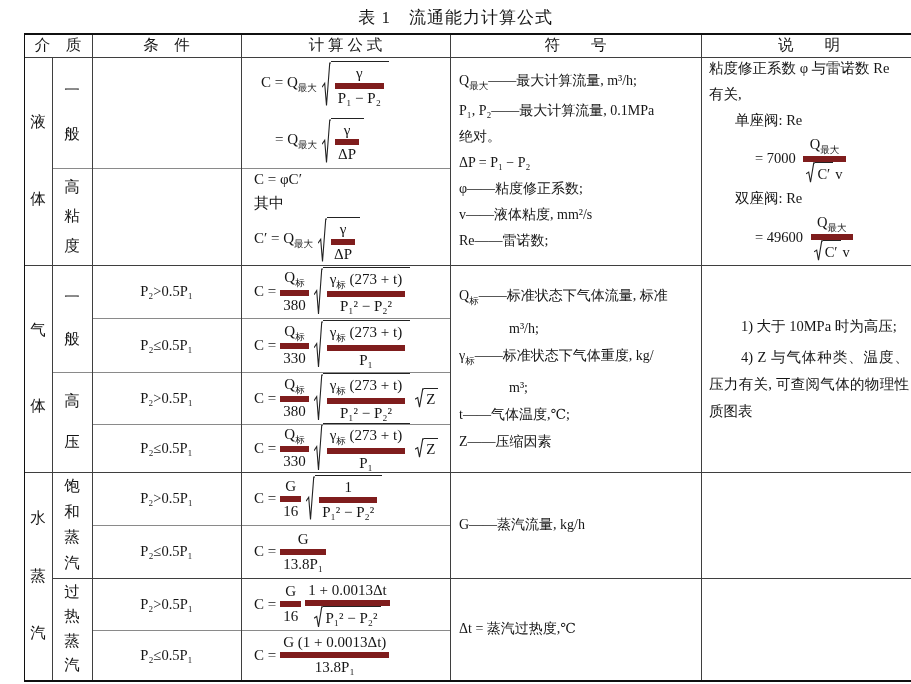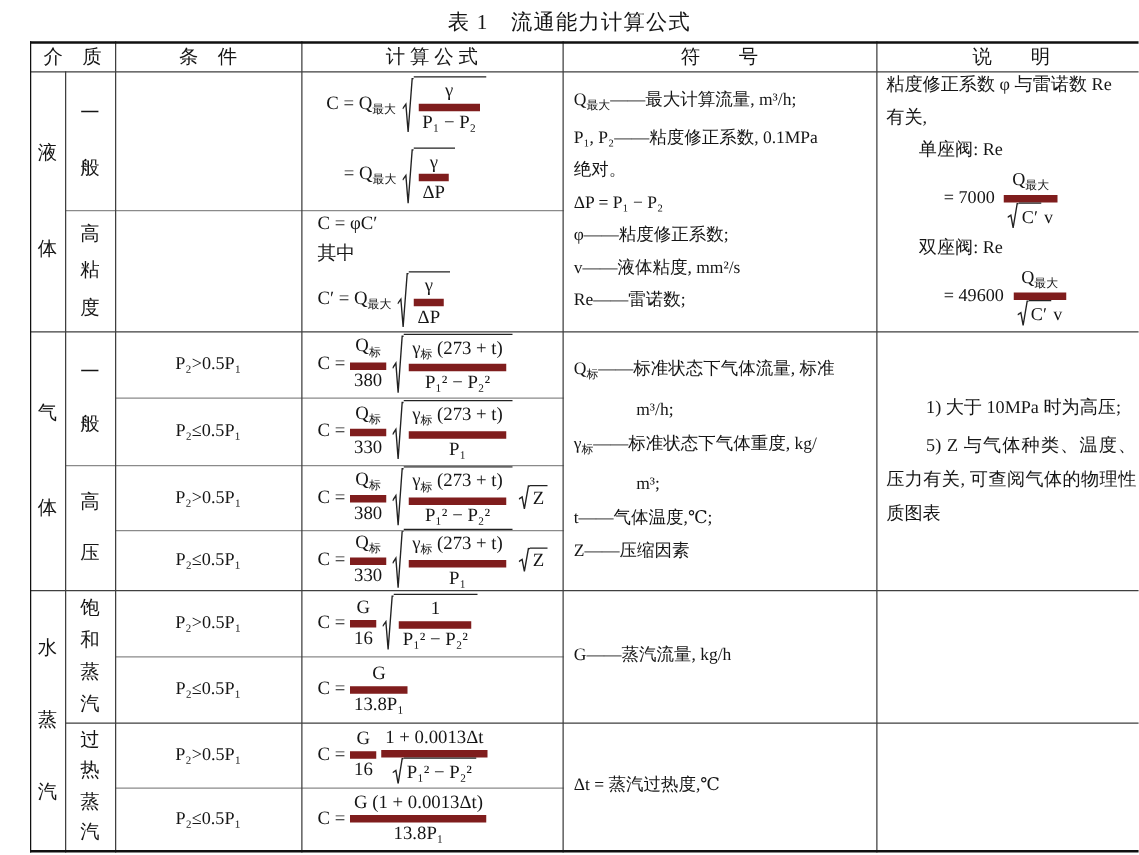--- a/index.html
+++ b/index.html
@@ -331,21 +331,21 @@
         <span class="txt">C =</span>
         <span class="fr">
             <span class="nu">G (1 + 0.0013Δt)</span>
             <span class="de">13.8P₁</span>
           </span>
       </div>
     </div>
 
     <div class="cell symcell" style="left:426px;top:24px;width:251px;height:208px">
       <div class="symline"><span>Q</span><span class="cs">最大</span><span>——最大计算流量, m³/h;</span></div>
-      <div class="symline">P₁, P₂——粘度修正系数, 0.1MPa</div>
+      <div class="symline">P₁, P₂——最大计算流量, 0.1MPa</div>
       <div class="symline">绝对。</div>
       <div class="symline">ΔP = P₁ − P₂</div>
       <div class="symline">φ——粘度修正系数;</div>
       <div class="symline">v——液体粘度, mm²/s</div>
       <div class="symline">Re——雷诺数;</div>
     </div>
 
     <div class="cell symcell gs" style="left:426px;top:232px;width:251px;height:207px">
       <div class="symline"><span>Q</span><span class="cs">标</span><span>——标准状态下气体流量, 标准</span></div>
       <div class="symline ind">m³/h;</div>
@@ -398,21 +398,21 @@
                 <span class="rad">C′</span>
               </span>
               <span class="dv">v</span>
             </span>
           </span>
       </div>
     </div>
 
     <div class="cell notecell" style="left:677px;top:232px;width:216px;height:207px">
       <p class="np">1) 大于 10MPa 时为高压;</p>
-      <p class="np">5) Z 与气体种类、温度、压力有关, 可查阅气体的物理性质图表</p>
+      <p class="np">4) Z 与气体种类、温度、压力有关, 可查阅气体的物理性质图表</p>
     </div>
 
     <div class="cell notecell" style="left:677px;top:439px;width:216px;height:106px"></div>
     <div class="cell notecell" style="left:677px;top:545px;width:216px;height:102px"></div>
 
     <div class="ln" style="left:0;top:24px;width:893px;height:1px"></div>
     <div class="ln lt" style="left:28px;top:135px;width:399px;height:1px"></div>
     <div class="ln" style="left:0;top:232px;width:893px;height:1px"></div>
     <div class="ln lt" style="left:68px;top:285px;width:359px;height:1px"></div>
     <div class="ln lt" style="left:28px;top:339px;width:399px;height:1px"></div>

